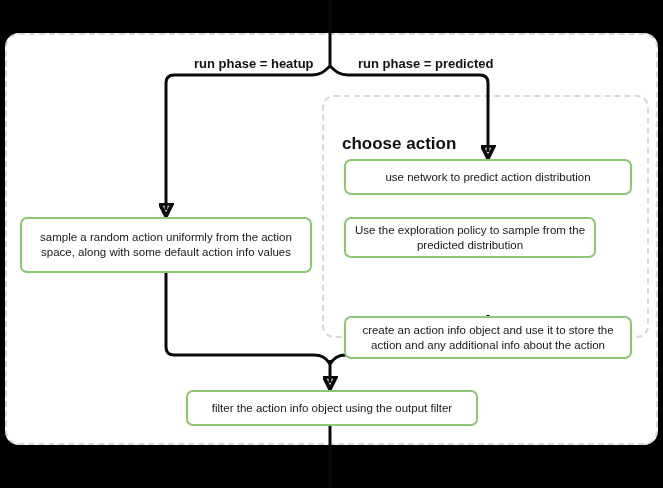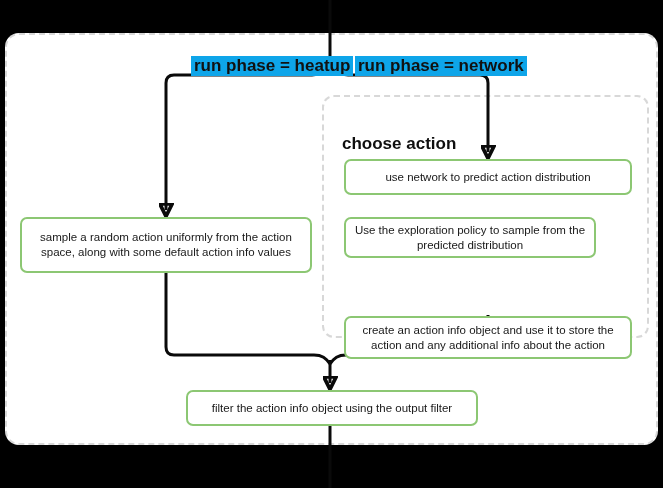--- a/index.html
+++ b/index.html
@@ -82,25 +82,25 @@
   }
   #node-sample   { left: 20px;  top: 217px; width: 292px; height: 56px; }
   #node-network  { left: 344px; top: 159px; width: 288px; height: 36px; }
   #node-explore  { left: 344px; top: 217px; width: 252px; height: 41px; }
   #node-create   { left: 344px; top: 272px; width: 288px; height: 43px; margin-top: 44px; }
   #node-filter   { left: 186px; top: 390px; width: 292px; height: 36px; }
 
   
   .edge-label {
     position: absolute;
-    font-size: 17px;
+    font-size: 13px;
     font-weight: bold;
     color: #111111;
     white-space: nowrap;
-    background: #0ea5e9;
+    background: #ffffff;
     padding: 0 3px;
   }
   #label-heatup   { left: 191px; top: 56px; }
   #label-training { left: 355px; top: 56px; }
 
   svg.edges {
     position: absolute;
     left: 0; top: 0;
     width: 663px;
     height: 488px;
@@ -140,21 +140,21 @@
     <path d="M 166 258 L 166 347 Q 166 355 174 355 L 314 355 C 322 355, 326 358, 330 364"></path>
 
     <path d="M 488 315 L 488 347 Q 488 355 480 355 L 346 355 C 338 355, 334 358, 330 364"></path>
 
     <path d="M 330 360 L 330 383" marker-end="url(#arrow)"></path>
 
     <path d="M 330 426 L 330 488"></path>
   </svg>
 
   <div class="edge-label" id="label-heatup">run phase = heatup</div>
-  <div class="edge-label" id="label-training">run phase = network</div>
+  <div class="edge-label" id="label-training">run phase = predicted</div>
 
   <div class="node" id="node-sample">sample a random action uniformly from the action space, along with some default action info values</div>
   <div class="node" id="node-network">use network to predict action distribution</div>
   <div class="node" id="node-explore">Use the exploration policy to sample from the predicted distribution</div>
   <div class="node" id="node-create">create an action info object and use it to store the action and any additional info about the action</div>
   <div class="node" id="node-filter">filter the action info object using the output filter</div>
 
 </div>
 
 </body></html>

